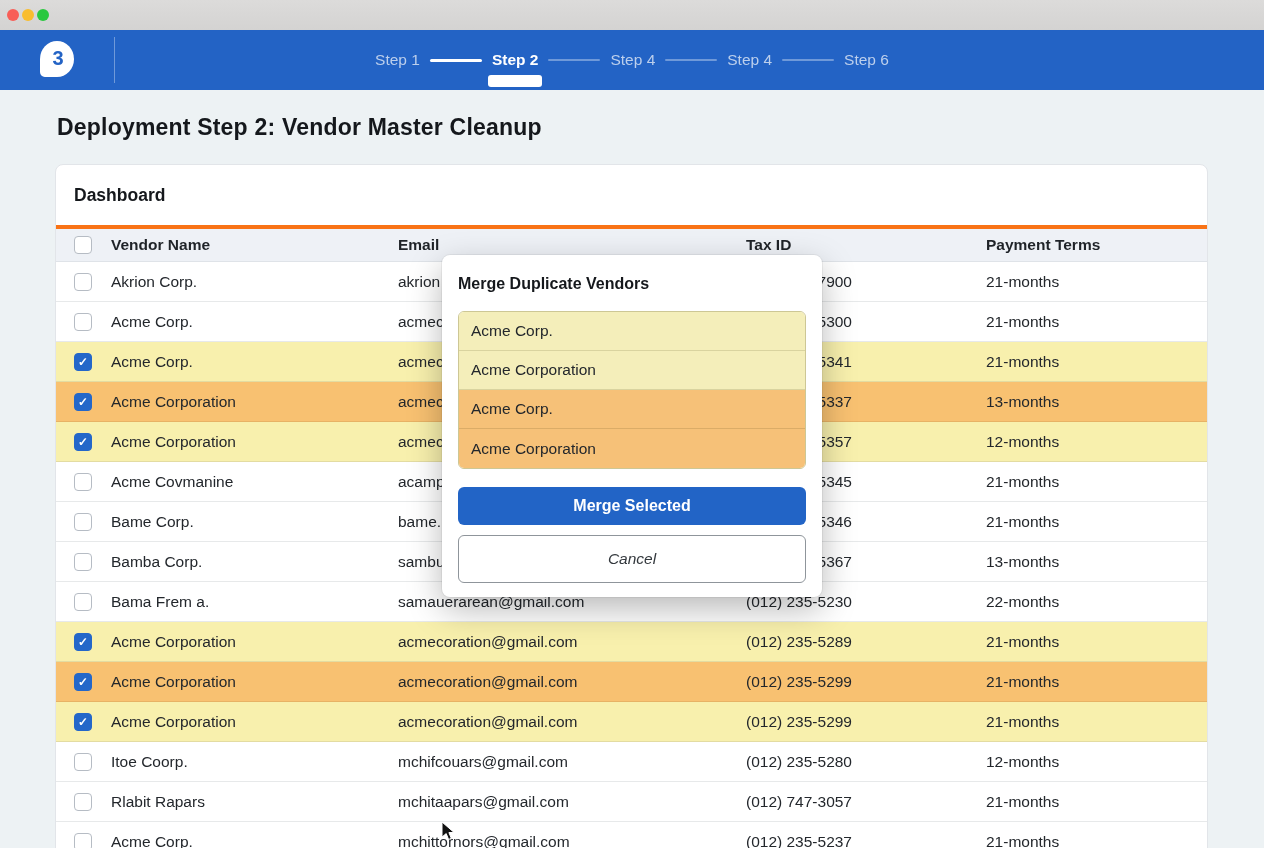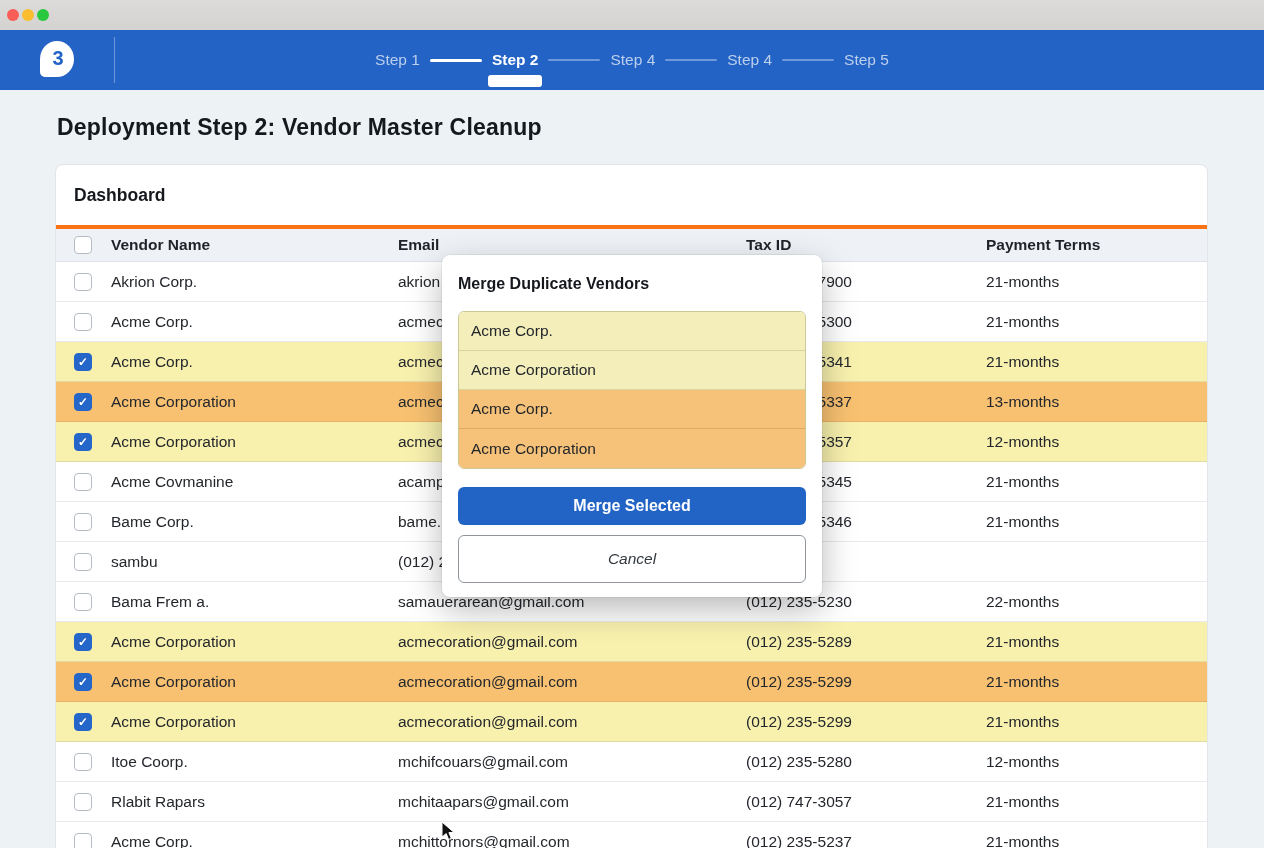--- a/index.html
+++ b/index.html
@@ -133,21 +133,21 @@
   <div class="appbar-divider"></div>
   <div class="steps">
       <span class="step">Step 1</span>
       <span class="conn bright"></span>
       <span class="step active">Step 2<i class="tab"></i></span>
       <span class="conn"></span>
       <span class="step">Step 4</span>
       <span class="conn"></span>
       <span class="step">Step 4</span>
       <span class="conn"></span>
-      <span class="step">Step 5</span>
+      <span class="step">Step 6</span>
     </div>
 </div>
 
 <div class="page-title">Deployment Step 2: Vendor Master Cleanup</div>
 
 <div class="card">
   <div class="card-header">Dashboard</div>
   <div class="grid-row thead">
     <div class="cb-cell">
         <span class="cb"></span>
@@ -225,20 +225,21 @@
     <div class="cell">Bame Corp.</div>
     <div class="cell">bame.</div>
     <div class="cell">(012) 235-5346</div>
     <div class="cell">21-months</div>
   </div>
 
   <div class="grid-row row">
     <div class="cb-cell">
           <span class="cb"></span>
         </div>
+    <div class="cell">Bamba Corp.</div>
     <div class="cell">sambu</div>
     <div class="cell">(012) 235-5367</div>
     <div class="cell">13-months</div>
   </div>
 
   <div class="grid-row row">
     <div class="cb-cell">
           <span class="cb"></span>
         </div>
     <div class="cell">Bama Frem a.</div>

